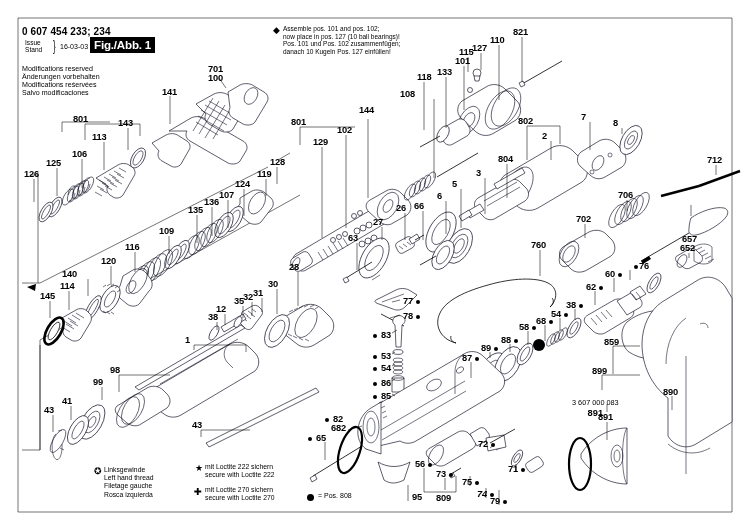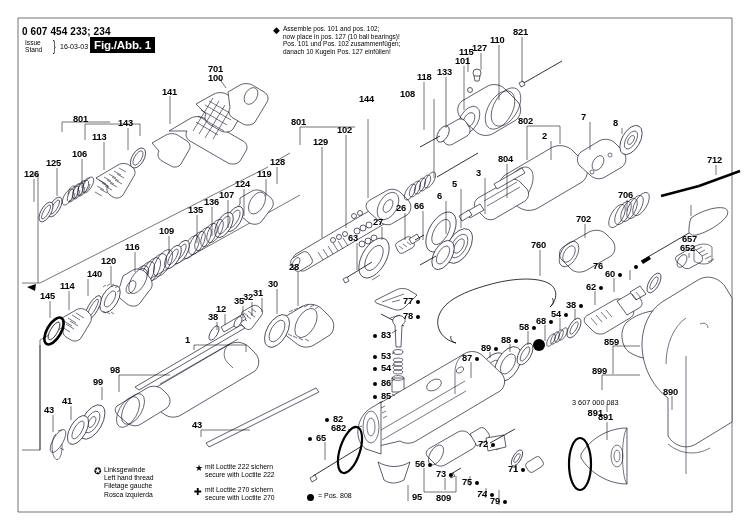--- a/index.html
+++ b/index.html
@@ -55,20 +55,24 @@
 </head>
 <body>
 
 <div id="page">
 
   <div class="hdr" id="partno">0 607 454 233; 234</div>
   <div class="hdr" id="issue-stand"><span>Issue</span><br><span>Stand</span></div>
   <div id="brace">}</div>
   <div class="hdr" id="issuedate">16-03-03</div>
   <div id="figbox">Fig./Abb. 1</div>
+  <div class="hdr" id="mods">Modifications reserved
+Änderungen vorbehalten
+Modifications reśervées
+Salvo modificaciones</div>
 
   <div id="dia-assy">◆</div>
   <div id="note-assemble">Assemble pos. 101 and pos. 102;
 now place in pos. 127 (10 ball bearings)!
 Pos. 101 und Pos. 102 zusammenfügen;
 danach 10 Kugeln Pos. 127 einfüllen!</div>
 
   <div id="legend-left-icon">✪</div>
   <div id="legend-left">Linksgewinde
 Left hand thread
@@ -724,27 +728,27 @@
       <div class="lbl" style="left: 24px; top: 170px;">126</div>
       <div class="lbl" style="left: 188px; top: 206px;">135</div>
       <div class="lbl" style="left: 204px; top: 198px;">136</div>
       <div class="lbl" style="left: 219px; top: 191px;">107</div>
       <div class="lbl" style="left: 235px; top: 180px;">124</div>
       <div class="lbl" style="left: 257px; top: 170px;">119</div>
       <div class="lbl" style="left: 270px; top: 158px;">128</div>
       <div class="lbl" style="left: 159px; top: 227px;">109</div>
       <div class="lbl" style="left: 125px; top: 243px;">116</div>
       <div class="lbl" style="left: 101px; top: 257px;">120</div>
-      <div class="lbl" style="left: 87px; top: 270px;">140</div>
+      <div class="lbl" style="left: 62px; top: 270px;">140</div>
       <div class="lbl" style="left: 60px; top: 282px;">114</div>
       <div class="lbl" style="left: 40px; top: 292px;">145</div>
       <div class="lbl" style="left: 291px; top: 118px;">801</div>
       <div class="lbl" style="left: 313px; top: 138px;">129</div>
       <div class="lbl" style="left: 337px; top: 126px;">102</div>
-      <div class="lbl" style="left: 359px; top: 95px;">144</div>
+      <div class="lbl" style="left: 359px; top: 106px;">144</div>
       <div class="lbl" style="left: 400px; top: 90px;">108</div>
       <div class="lbl" style="left: 417px; top: 73px;">118</div>
       <div class="lbl" style="left: 437px; top: 68px;">133</div>
       <div class="lbl" style="left: 455px; top: 57px;">101</div>
       <div class="lbl" style="left: 459px; top: 48px;">115</div>
       <div class="lbl" style="left: 472px; top: 44px;">127</div>
       <div class="lbl" style="left: 490px; top: 36px;">110</div>
       <div class="lbl" style="left: 513px; top: 28px;">821</div>
       <div class="lbl" style="left: 518px; top: 117px;">802</div>
       <div class="lbl" style="left: 498px; top: 155px;">804</div>
@@ -802,21 +806,21 @@
       <div class="lbl" style="left: 536px; top: 317px;">68</div>
       <div class="dotmark" style="left: 548.7px; top: 319.5px;"></div>
       <div class="lbl" style="left: 551px; top: 310px;">54</div>
       <div class="dotmark" style="left: 563.7px; top: 312.5px;"></div>
       <div class="lbl" style="left: 566px; top: 301px;">38</div>
       <div class="dotmark" style="left: 578.7px; top: 303.5px;"></div>
       <div class="lbl" style="left: 586px; top: 283px;">62</div>
       <div class="dotmark" style="left: 598.7px; top: 285.5px;"></div>
       <div class="lbl" style="left: 605px; top: 270px;">60</div>
       <div class="dotmark" style="left: 617.7px; top: 272.5px;"></div>
-      <div class="lbl" style="left: 593px; top: 262px;">76</div>
+      <div class="lbl" style="left: 639px; top: 262px;">76</div>
       <div class="dotmark" style="left: 633.7px; top: 264.5px;"></div>
       <div class="lbl" style="left: 333px; top: 415px;">82</div>
       <div class="dotmark" style="left: 325px; top: 417.5px;"></div>
       <div class="lbl" style="left: 331px; top: 424px;">682</div>
       <div class="lbl" style="left: 316px; top: 434px;">65</div>
       <div class="dotmark" style="left: 308px; top: 436.5px;"></div>
       <div class="lbl" style="left: 399px; top: 493px; padding-left: 13px;">95</div>
       <div class="lbl" style="left: 415px; top: 460px;">56</div>
       <div class="dotmark" style="left: 427.7px; top: 462.5px;"></div>
       <div class="lbl" style="left: 436px; top: 470px;">73</div>

